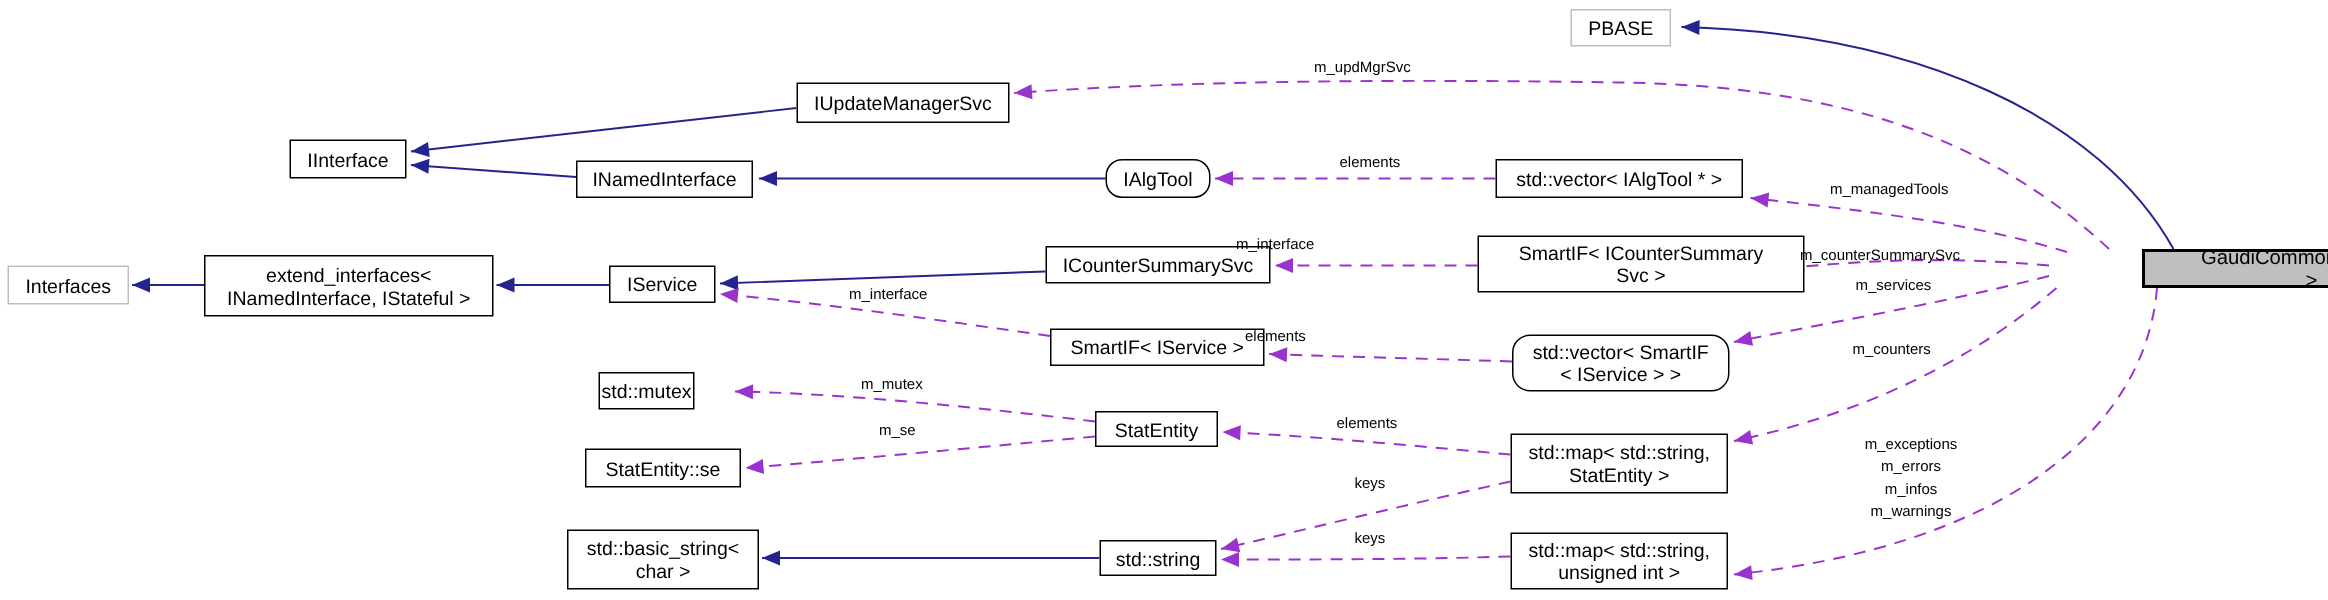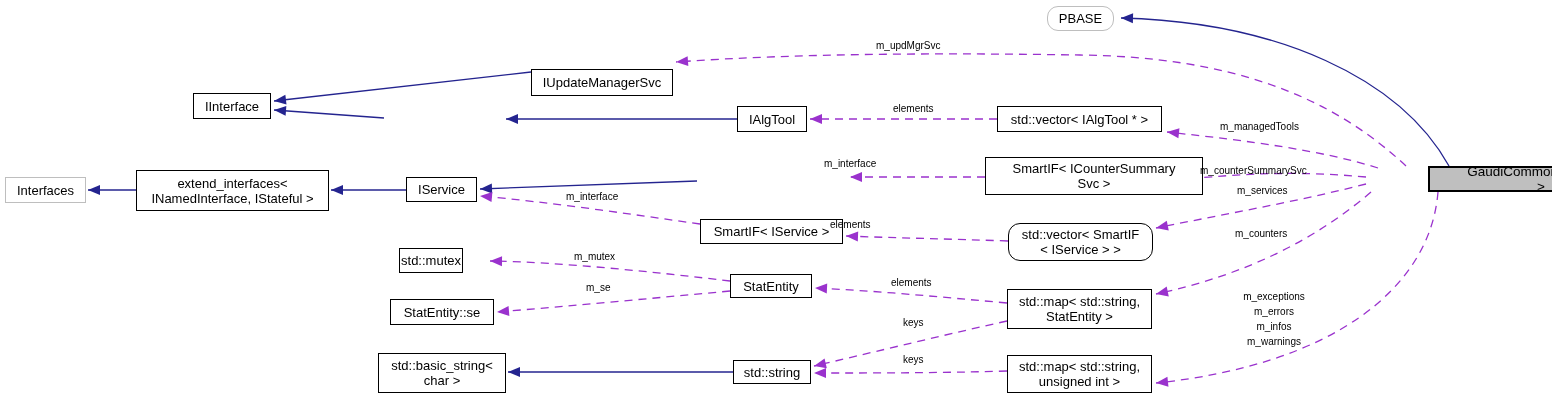--- a/index.html
+++ b/index.html
@@ -15,25 +15,25 @@
     display:flex;align-items:center;justify-content:center;text-align:center;
     font-size:13px;line-height:15px;white-space:pre-line;z-index:2;
   }
   .node.muted{border-color:#bebebe;}
   .node.main{background:#bfbfbf;border:2px solid #000;font-size:13.5px;}
   .elabel{
     position:absolute;font-size:10px;line-height:15px;white-space:pre-line;z-index:3;
   }
   .elabel.center{width:100px;text-align:center;}
   
-  #n0{left:1047px;top:6px;width:67px;height:25px;border-radius:11px;}
-  #n1{left:531px;top:55px;width:142px;height:27px;margin-top:14px;}
+  #n0{left:1047px;top:6px;width:67px;height:25px;}
+  #n1{left:531px;top:55px;width:142px;height:27px;}
   #n2{left:193px;top:93px;width:78px;height:26px;}
   #n3{left:384px;top:107px;width:118px;height:25px;}
-  #n4{left:737px;top:106px;width:70px;height:26px;}
+  #n4{left:737px;top:106px;width:70px;height:26px;border-radius:11px;}
   #n5{left:997px;top:106px;width:165px;height:26px;}
   #n6{left:5px;top:177px;width:81px;height:26px;}
   #n7{left:136px;top:170px;width:193px;height:41px;}
   #n8{left:406px;top:177px;width:71px;height:25px;}
   #n9{left:697px;top:164px;width:150px;height:25px;}
   #n10{left:985px;top:157px;width:218px;height:38px;}
   #n11{left:700px;top:219px;width:143px;height:25px;}
   #n12{left:1008px;top:223px;width:145px;height:38px;border-radius:12px;}
   #n13{left:399px;top:248px;width:64px;height:25px;}
   #n14{left:730px;top:274px;width:82px;height:24px;}
@@ -97,26 +97,28 @@
     <path class="edge-dashed" d="M730,291 C655,298 570,306 497,312" marker-end="url(#arrow-purple)"></path>
     <path class="edge-dashed" d="M1007,303 C940,297 880,291 815,288" marker-end="url(#arrow-purple)"></path>
     <path class="edge-dashed" d="M1007,321 C935,337 862,355 814,366" marker-end="url(#arrow-purple)"></path>
     <path class="edge-dashed" d="M1007,371 C940,373 880,373 814,373" marker-end="url(#arrow-purple)"></path>
     <path class="edge-dashed" d="M1438,192 C1430,290 1330,365 1156,383" marker-end="url(#arrow-purple)"></path>
   </svg>
 
   <div class="node muted" id="n0">PBASE</div>
   <div class="node" id="n1">IUpdateManagerSvc</div>
   <div class="node" id="n2">IInterface</div>
+  <div class="node" id="n3">INamedInterface</div>
   <div class="node" id="n4">IAlgTool</div>
   <div class="node" id="n5">std::vector&lt; IAlgTool * &gt;</div>
   <div class="node muted" id="n6">Interfaces</div>
   <div class="node" id="n7">extend_interfaces&lt;
  INamedInterface, IStateful &gt;</div>
   <div class="node" id="n8">IService</div>
+  <div class="node" id="n9">ICounterSummarySvc</div>
   <div class="node" id="n10">SmartIF&lt; ICounterSummary
 Svc &gt;</div>
   <div class="node" id="n11">SmartIF&lt; IService &gt;</div>
   <div class="node" id="n12">std::vector&lt; SmartIF
 &lt; IService &gt; &gt;</div>
   <div class="node" id="n13">std::mutex</div>
   <div class="node" id="n14">StatEntity</div>
   <div class="node" id="n15">StatEntity::se</div>
   <div class="node" id="n16">std::map&lt; std::string,
 StatEntity &gt;</div>

